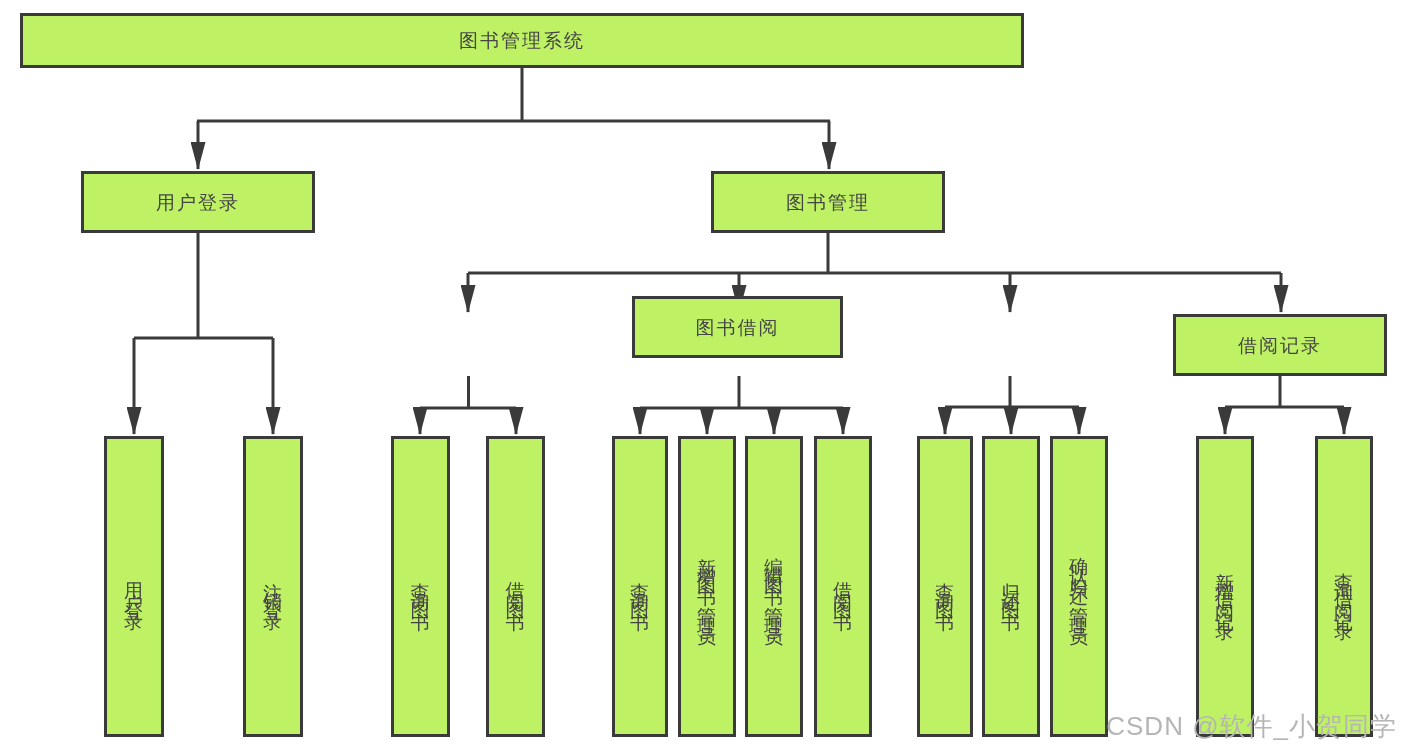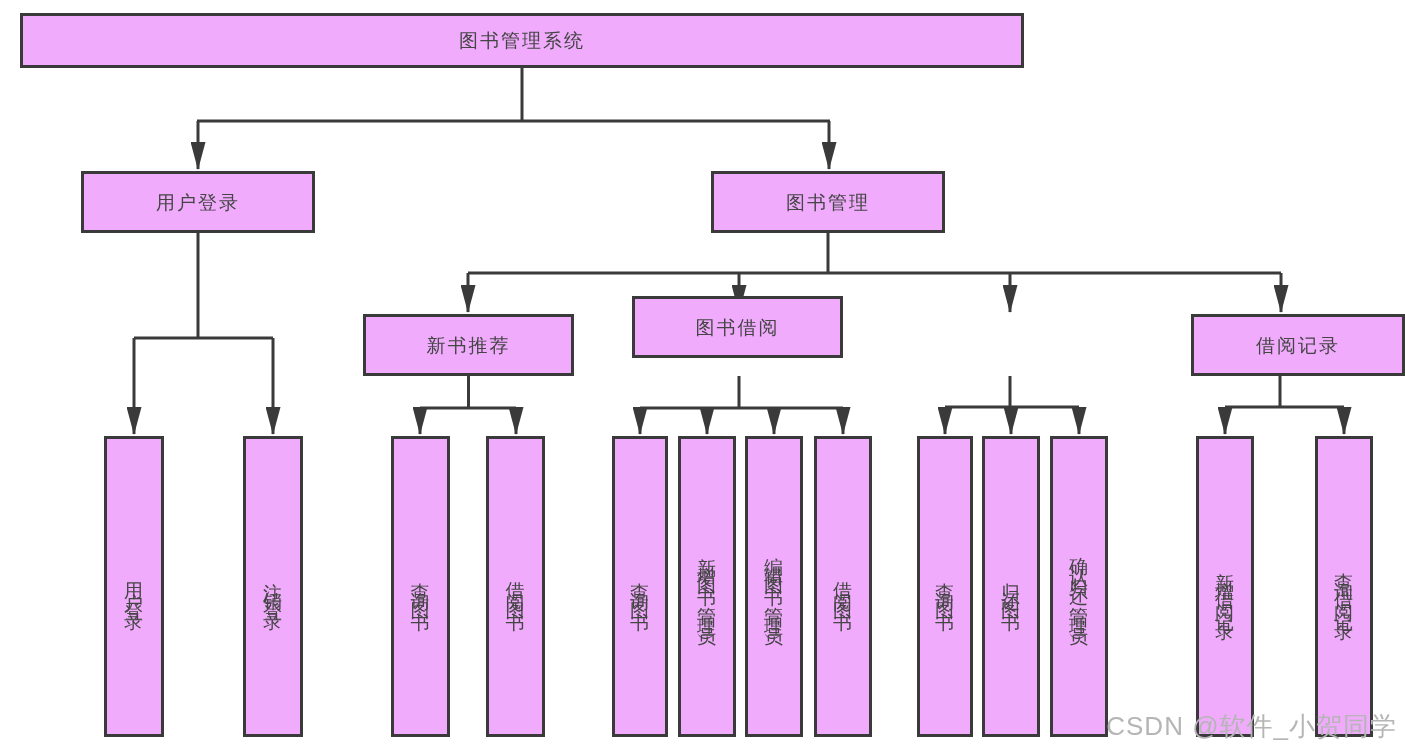--- a/index.html
+++ b/index.html
@@ -19,21 +19,21 @@
     position: absolute;
     left: 0;
     top: 0;
     width: 1405px;
     height: 747px;
     pointer-events: none;
   }
   .node {
     position: absolute;
     box-sizing: border-box;
-    background: #f0abfc;
+    background: #bef264;
     border: 3px solid #3a3a3a;
     color: #454545;
     font-size: 19px;
     display: flex;
     align-items: center;
     justify-content: center;
     text-align: right;
     line-height: 1;
     letter-spacing: 2px;
     white-space: nowrap;
@@ -99,23 +99,22 @@
       <line x1="1225" y1="407" x2="1225" y2="434" marker-end="url(#arrow)"></line>
       <line x1="1344" y1="407" x2="1344" y2="434" marker-end="url(#arrow)"></line>
     </g>
   </svg>
 
   <div class="node" style="left:20px; top:13px; width:1004px; height:55px;">图书管理系统</div>
 
   <div class="node" style="left:81px; top:171px; width:234px; height:62px;">用户登录</div>
   <div class="node" style="left:711px; top:171px; width:234px; height:62px;">图书管理</div>
 
-  <div class="node" style="left:363px; top:314px; width:211px; height:62px;">新书推荐</div>
   <div class="node" style="left:632px; top:296px; width:211px; height:62px;">图书借阅</div>
-  <div class="node" style="left:1173px; top:314px; width:214px; height:62px;margin-left:18px;">借阅记录</div>
+  <div class="node" style="left:1173px; top:314px; width:214px; height:62px;">借阅记录</div>
 
   <div class="node vert" style="left:104px; top:436px; width:60px; height:301px;">用户登录</div>
   <div class="node vert" style="left:243px; top:436px; width:60px; height:301px;">注销登录</div>
 
   <div class="node vert" style="left:391px; top:436px; width:59px; height:301px;">查询图书</div>
   <div class="node vert" style="left:486px; top:436px; width:59px; height:301px;">借阅图书</div>
 
   <div class="node vert" style="left:612px; top:436px; width:56px; height:301px;">查询图书</div>
   <div class="node vert" style="left:678px; top:436px; width:58px; height:301px;">新增图书（管理员）</div>
   <div class="node vert" style="left:745px; top:436px; width:58px; height:301px;">编辑图书（管理员）</div>

